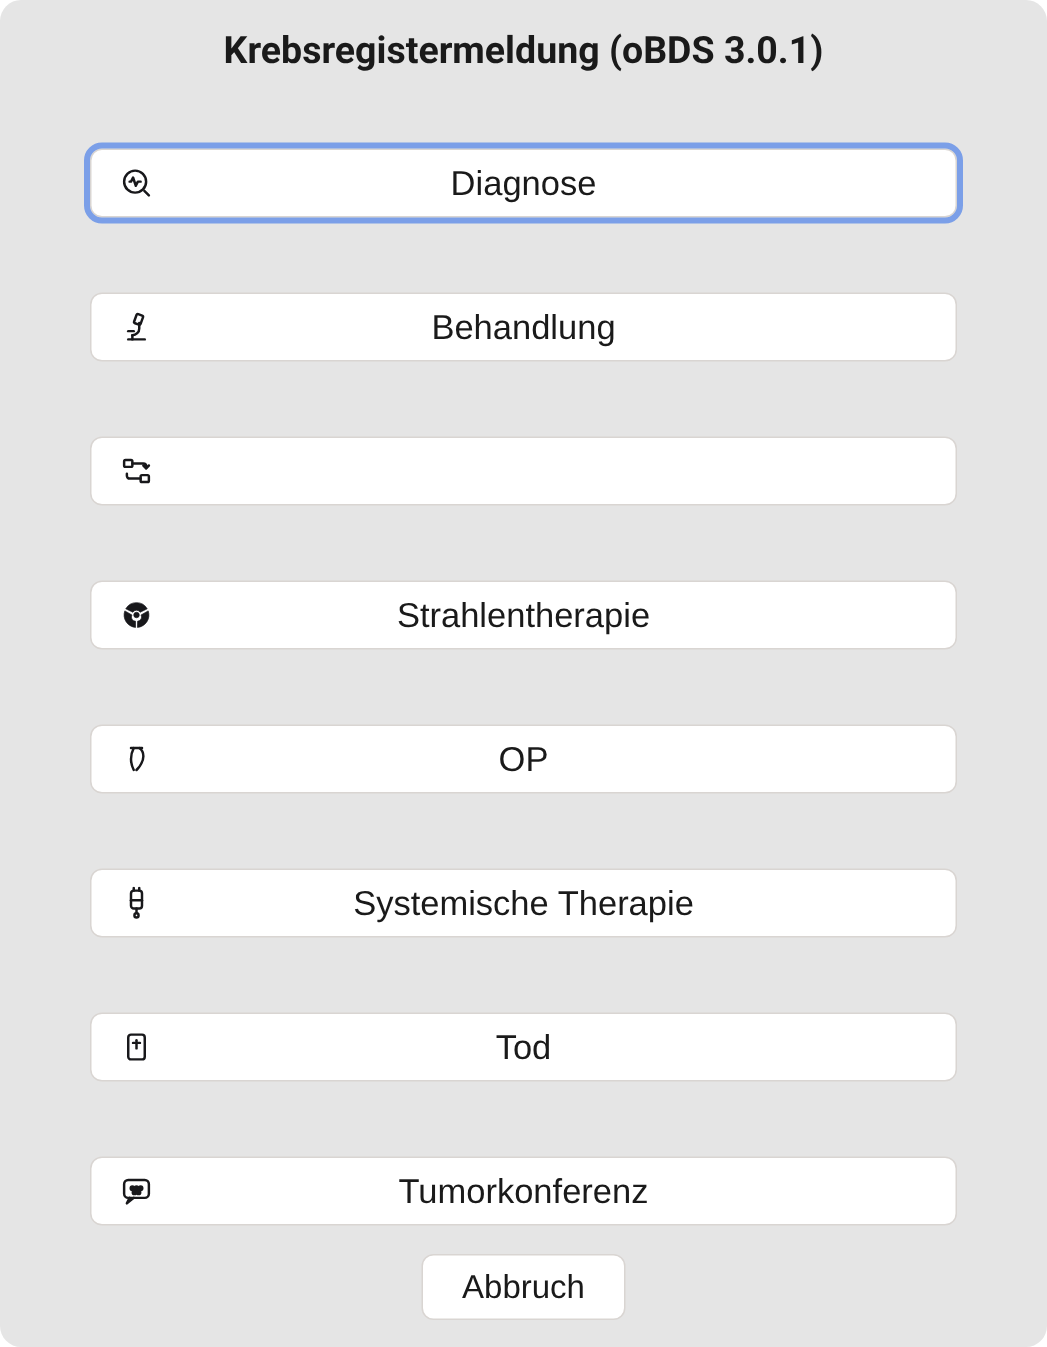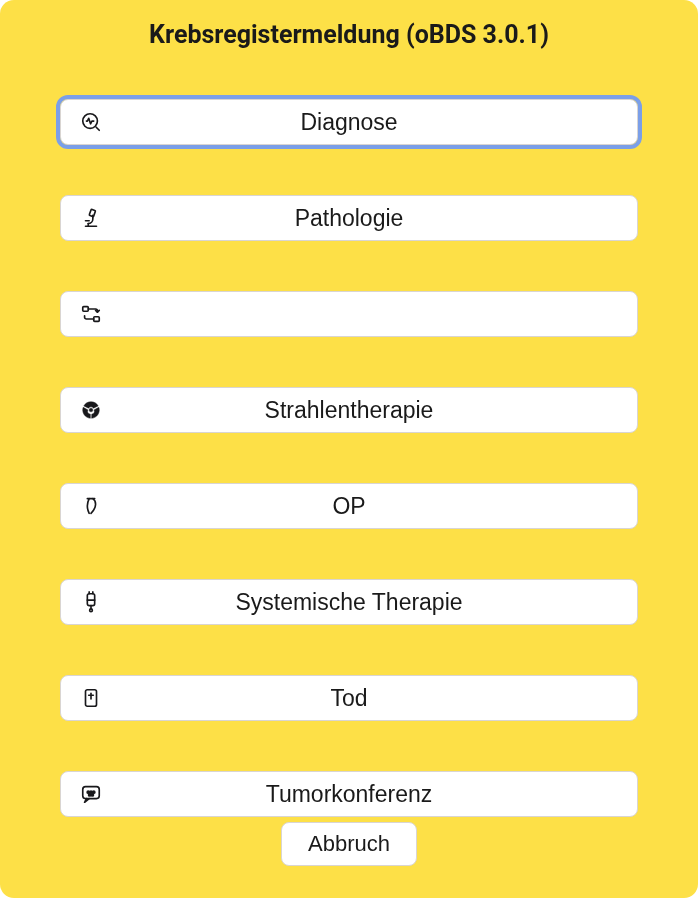--- a/index.html
+++ b/index.html
@@ -7,21 +7,21 @@
       font-family: -apple-system, BlinkMacSystemFont, "Segoe UI", Roboto, Helvetica, Arial, sans-serif;
       background: #ffffff;
       display: flex;
       justify-content: center;
       align-items: flex-start;
       padding: 0;
     }
     .window {
       width: 698px;
       height: 898px;
-      background: #fde047;
+      background: #e5e5e5;
       border-radius: 14px;
       padding: 20px 0 30px 0;
       position: relative;
     }
     .title {
       text-align: center;
       font-size: 25px;
       font-weight: 700;
       color: #1a1a1a;
       margin-bottom: 50px;
@@ -60,21 +60,21 @@
       width: 24px;
       height: 24px;
       display: flex;
       align-items: center;
       justify-content: center;
       color: #18181b;
     }
     .option-icon svg { width: 22px; height: 22px; }
     .footer {
       position: absolute;
-      bottom: 32px;
+      bottom: 18px;
       left: 0;
       right: 0;
       display: flex;
       justify-content: center;
     }
     .cancel-btn {
       background: #ffffff;
       border: 1px solid #d9d5d2;
       border-radius: 8px;
       padding: 8px 26px;
@@ -106,21 +106,21 @@
     <button class="option-btn">
       <span class="option-icon">
         <svg viewBox="0 0 24 24" fill="none" stroke="currentColor" stroke-width="1.8" stroke-linecap="round" stroke-linejoin="round">
           <path d="M6 21h12"></path>
           <path d="M9 21v-3"></path>
           <path d="M9 18a5 5 0 0 0 5-5V9"></path>
           <rect x="11" y="3" width="5" height="7" rx="1" transform="rotate(20 13.5 6.5)"></rect>
           <path d="M6 15h4"></path>
         </svg>
       </span>
-      <span>Pathologie</span>
+      <span>Behandlung</span>
     </button>
 
     <button class="option-btn">
       <span class="option-icon">
         <svg viewBox="0 0 24 24" fill="none" stroke="currentColor" stroke-width="1.8" stroke-linecap="round" stroke-linejoin="round">
           <rect x="3" y="4" width="6" height="5" rx="1"></rect>
           <rect x="15" y="15" width="6" height="5" rx="1"></rect>
           <path d="M9 6.5h8a2 2 0 0 1 2 2V10"></path>
           <path d="M15 17.5H7a2 2 0 0 1-2-2V14"></path>
           <path d="m17 8 2 2 2-2"></path>

